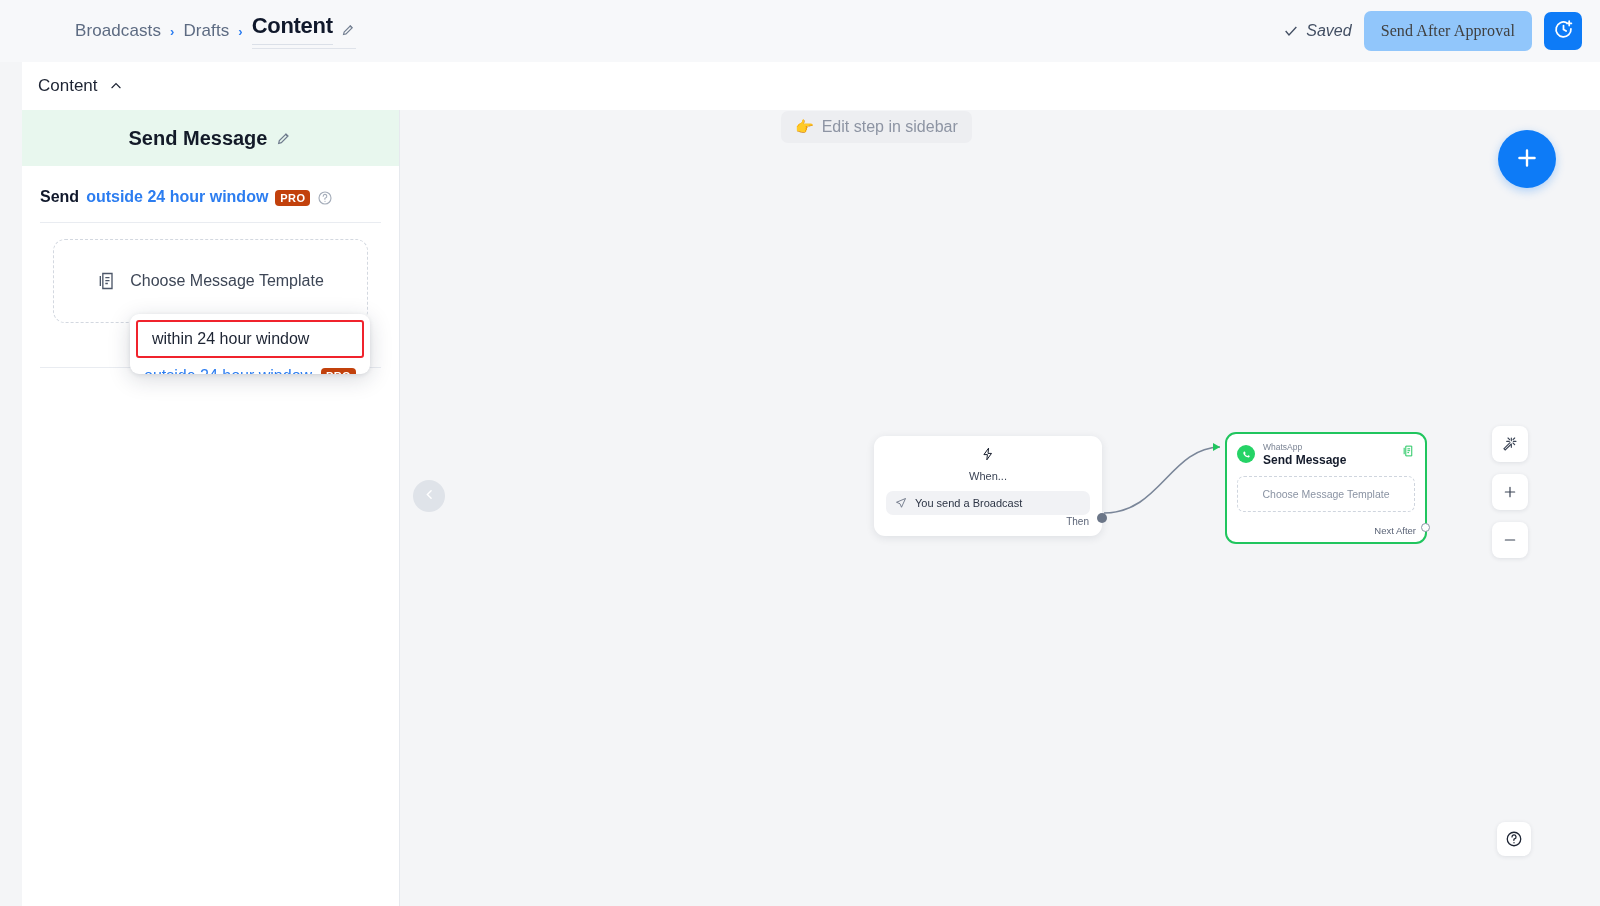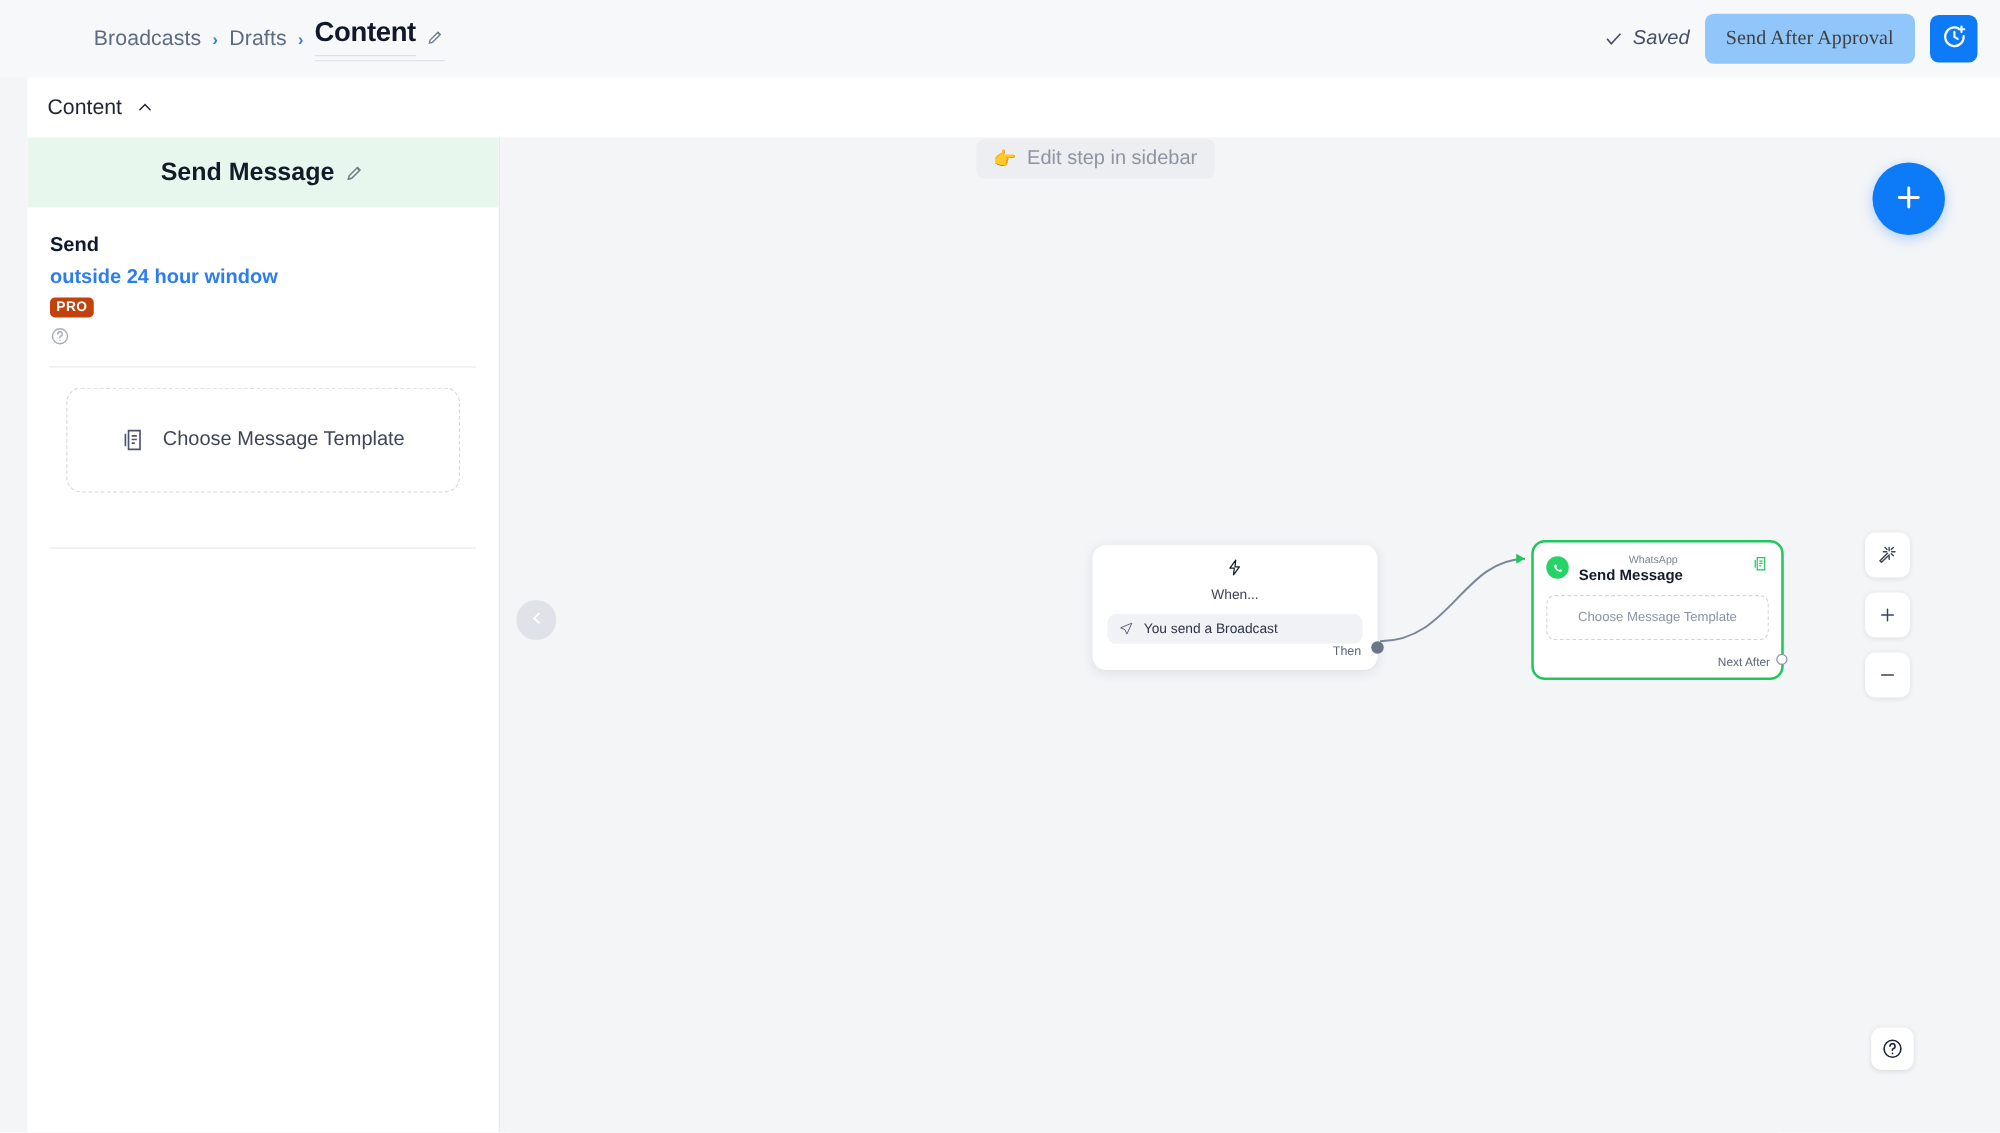--- a/index.html
+++ b/index.html
@@ -71,24 +71,23 @@
   }
   .sb-head {
     height: 56px; background: #e8f7ee;
     display: flex; align-items: center; justify-content: center; gap: 9px;
   }
   .sb-head .t { font-size: 20px; font-weight: bold; color: #131a28; }
   .sb-head .pencil { width: 16px; height: 16px; color: #6f7b8d; }
 
   .sb-body { padding: 0 18px; position: relative; }
   .send-row {
-    display: flex; align-items: flex-start; gap: 7px;
+    display: flex; align-items: flex-end; gap: 7px;
     padding: 22px 0 10px 0;
     font-size: 16px;
-    flex-direction: column;
   }
   .send-row .k { font-weight: bold; color: #10182b; }
   .send-row .v { color: #2c7df0; font-weight: bold; cursor: pointer;}
   .pro-badge {
     background: #c2410c; color: #fff;
     font-size: 11px; font-weight: bold; letter-spacing: .4px;
     border-radius: 4px; padding: 2px 5px 2px 5px;
   }
   .qmark { width: 16px; height: 16px; color: #a5adba; display:block;}
 
@@ -196,21 +195,21 @@
     background: #fff; border: 2px solid #20c55e; border-radius: 11px;
     padding: 8px 10px 0 10px;
   }
   .wa-head { display: flex; align-items: flex-start; gap: 8px; position: relative;}
   .wa-logo {
     width: 18px; height: 18px; border-radius: 50%;
     background: #25d366; display: flex; align-items: center; justify-content: center;
     margin-top: 3px; flex: none;
   }
   .wa-logo svg { width: 11px; height: 11px; color: #fff; display:block;}
-  .wa-titles .brand { font-size: 8.5px; color: #7b8494; line-height: 1.25; margin-left: 40px;}
+  .wa-titles .brand { font-size: 8.5px; color: #7b8494; line-height: 1.25;}
   .wa-titles .name { font-size: 12px; font-weight: bold; color: #141b2b; line-height: 1.3;}
   .wa-doc { position: absolute; right: 0; top: 2px; width: 13px; height: 14px; color: #20c55e; display:block;}
   .wa-tpl {
     margin-top: 8px; border: 1px dashed #cfd5de; border-radius: 7px;
     height: 36px; display: flex; align-items: center; justify-content: center;
   }
   .wa-tpl .lbl { font-size: 10.5px; color: #8a93a3; }
   .wa-next {
     position: absolute; right: 9px; bottom: 6px;
     font-size: 9.5px; color: #5b6477;
@@ -329,20 +328,29 @@
             <path d="M10 8h5M10 11.5h5M10 15h3"></path>
           </svg>
         </span>
         <span class="lbl">Choose Message Template</span>
       </div>
 
       <div class="divider2"></div>
 
     </div>
 
+    <div class="dropdown">
+      <div class="dd-item sel">
+        <span>within 24 hour window</span>
+      </div>
+      <div class="dd-item opt2">
+        <span>outside 24 hour window</span>
+        <span class="pro-badge">PRO</span>
+      </div>
+    </div>
   </div>
 
   <div class="canvas">
 
     <div class="tooltip-edit">
       <span class="hand">👉</span>
       <span>Edit step in sidebar</span>
     </div>
 
     <button class="fab">

